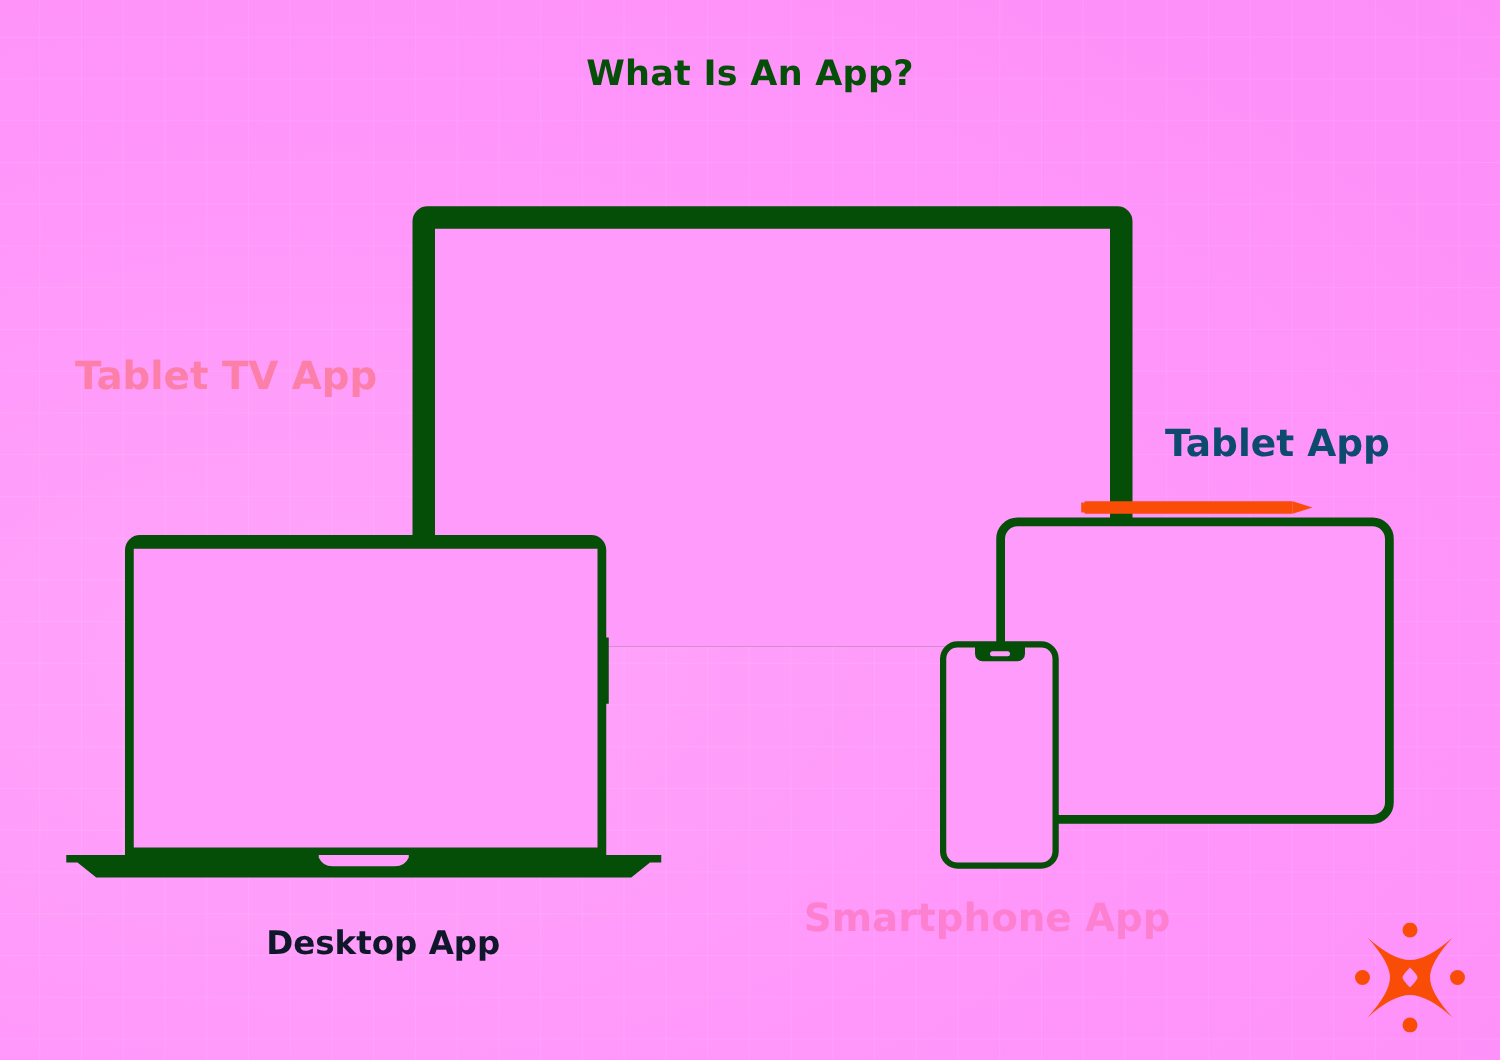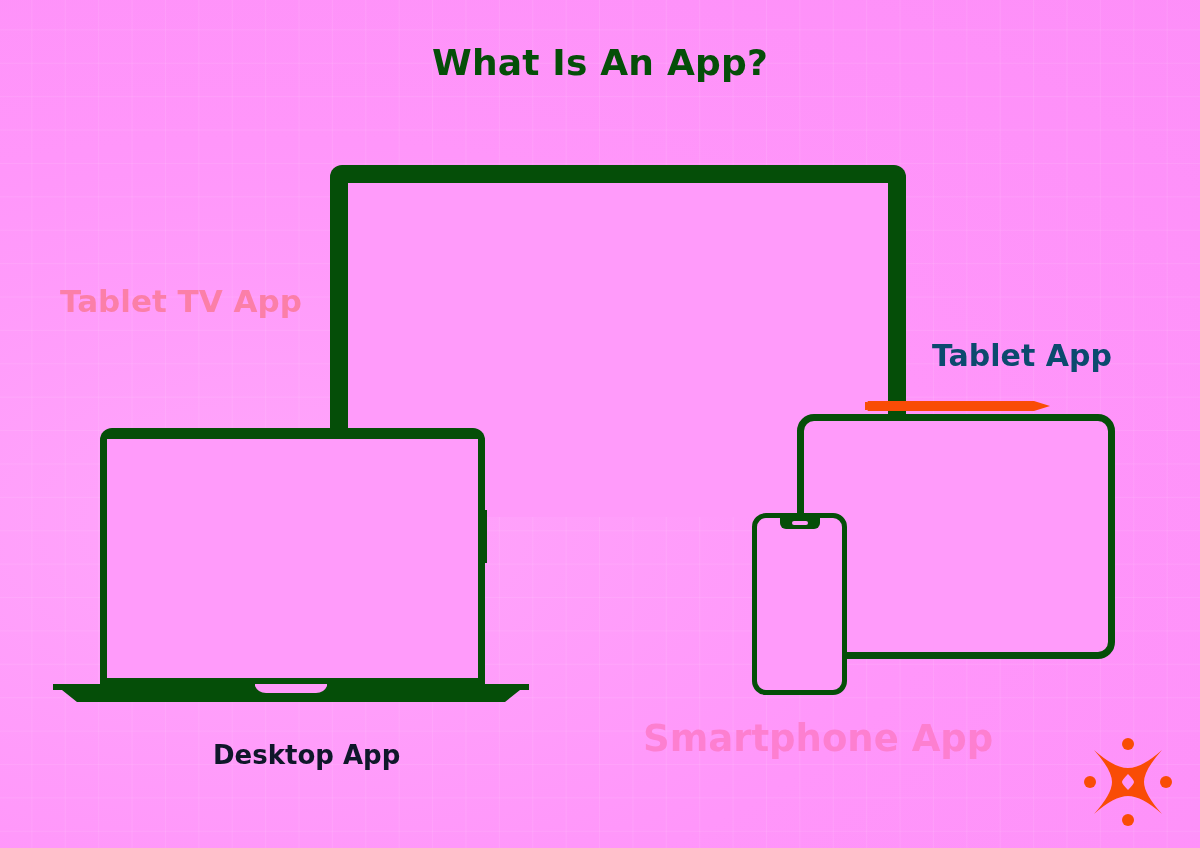--- a/index.html
+++ b/index.html
@@ -36,21 +36,21 @@
   }
 
   
   #title {
     position: absolute;
     left: 0;
     top: 42px;
     width: 1200px;
     text-align: center;
     font-family: "DejaVu Sans", sans-serif;
-    font-size: 36px;
+    font-size: 28px;
     font-weight: 700;
     letter-spacing: 0.2px;
     color: #054e08;
     white-space: nowrap;
   }
 
   
   .dev { position: absolute; }
 
   
@@ -135,21 +135,21 @@
   
   .label {
     position: absolute;
     font-family: "DejaVu Sans", sans-serif;
     font-weight: 700;
     white-space: nowrap;
   }
   #label-smarttv   { left: 60px;  top: 283px; font-size: 31px; color: #fb7fa8; }
   #label-tablet    { left: 932px; top: 338px; font-size: 30px; color: #0c4a6e; }
   #label-desktop   { left: 169px; top: 740px; font-size: 26px; color: #0f172a; margin-left: 44px; }
-  #label-phone     { left: 643px; top: 717px; font-size: 37px; color: #fd7fd0; }
+  #label-phone     { left: 643px; top: 717px; font-size: 31px; color: #fd7fd0; }
 
   
   #logo { position: absolute; left: 1084px; top: 738px; width: 88px; height: 88px; }
 </style>
 </head>
 <body>
 
 <div id="canvas">
 
   <div id="bg-gradient"></div>

